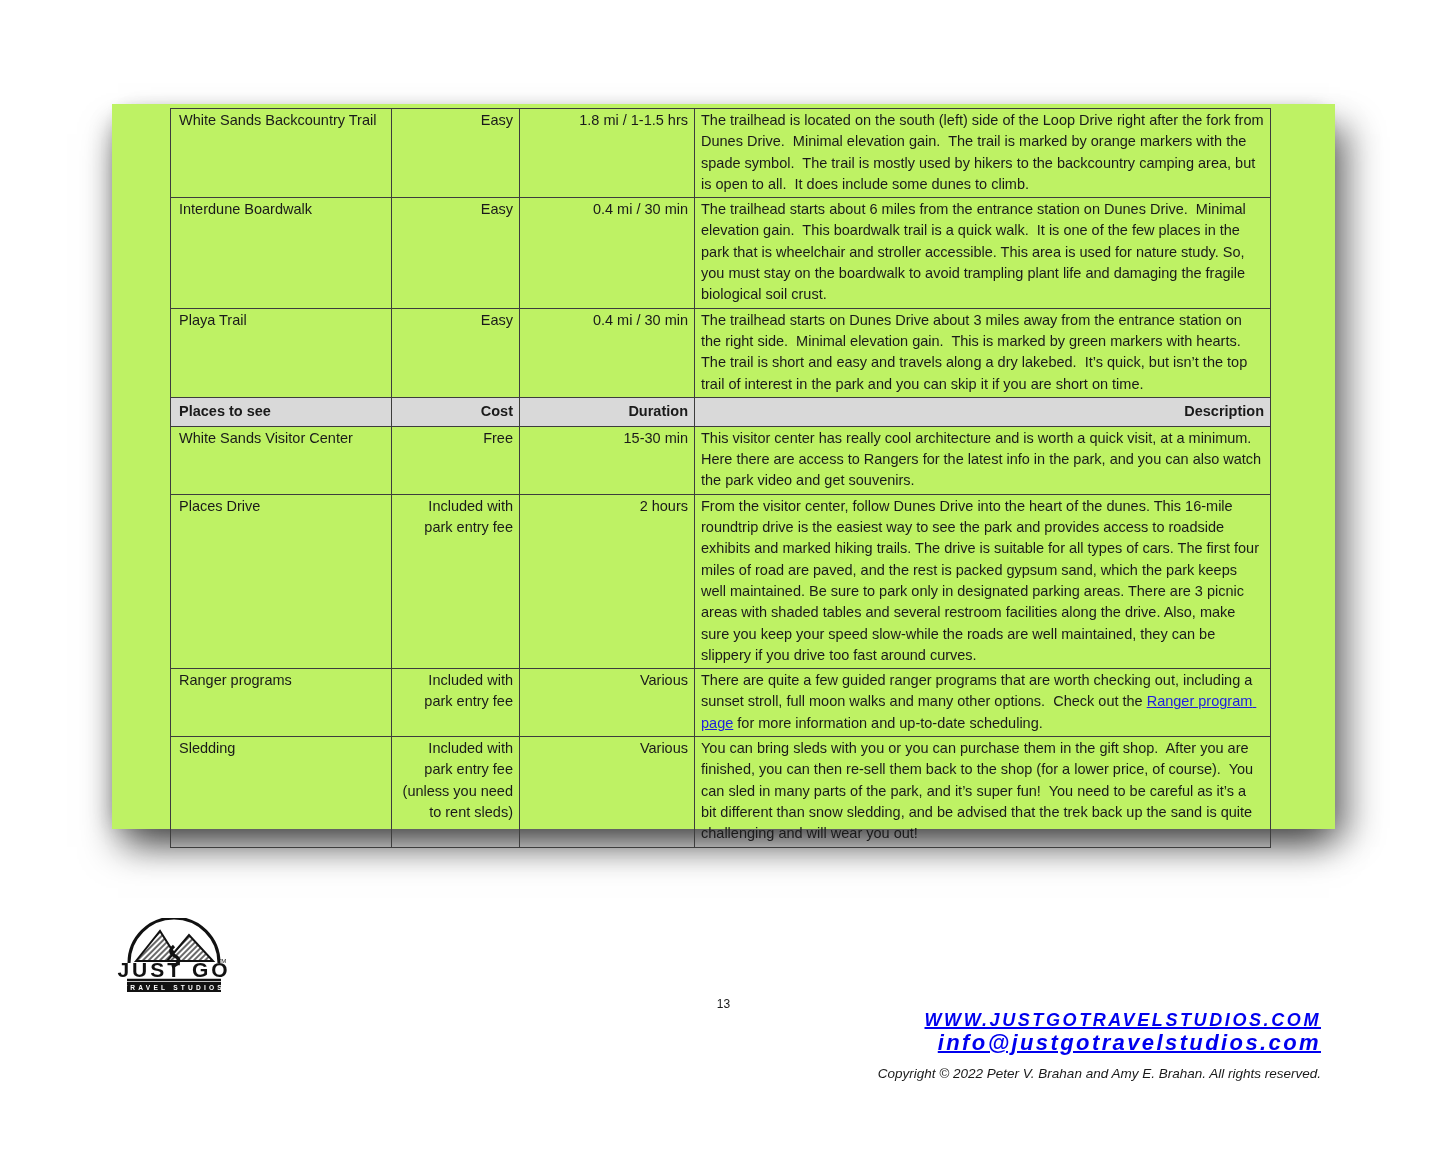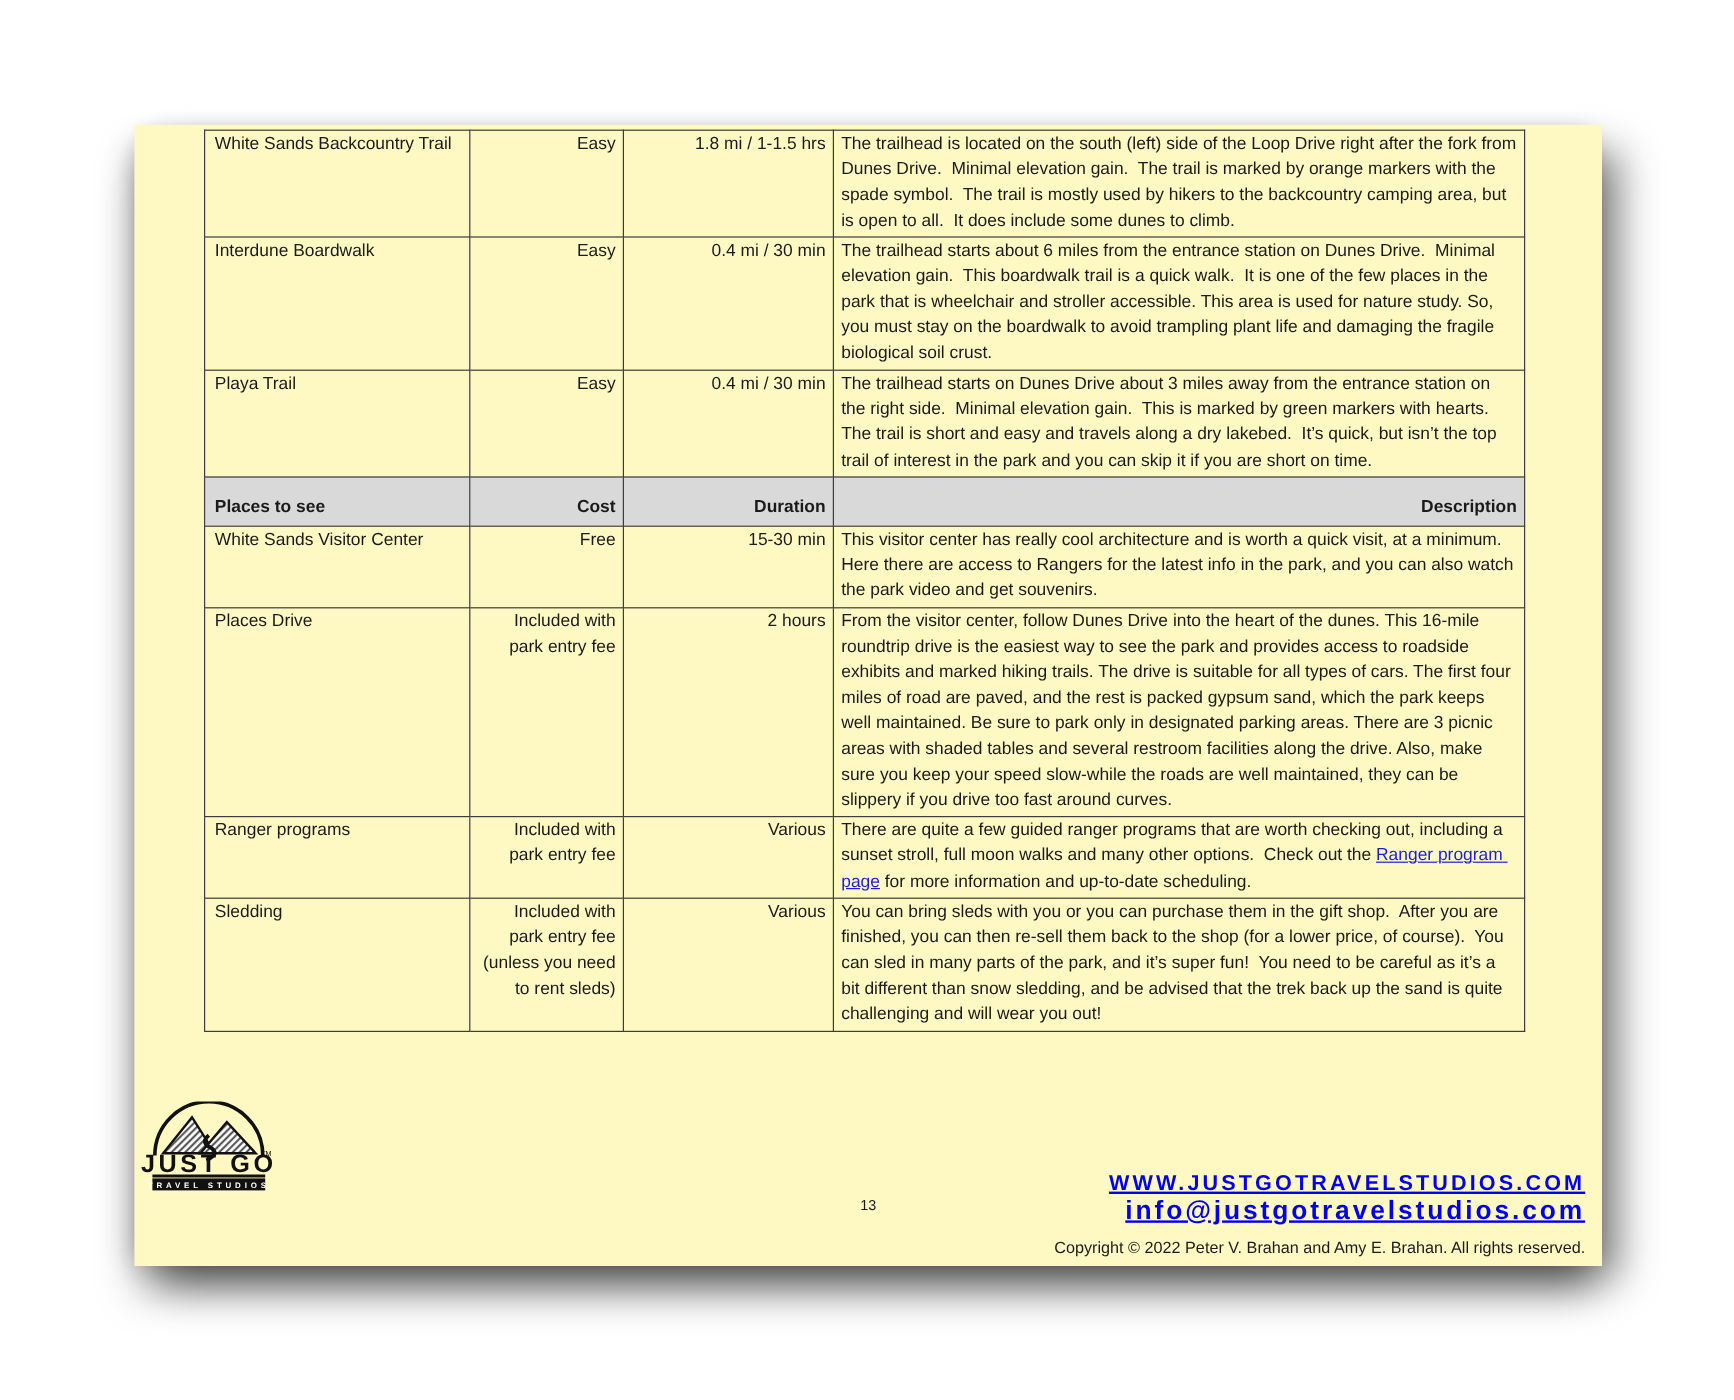--- a/index.html
+++ b/index.html
@@ -4,22 +4,22 @@
 <style>
   html,body{margin:0;padding:0;}
   body{
     width:1445px;height:1167px;
     background:#ffffff;
     font-family:"Liberation Sans", sans-serif;
     position:relative;overflow:hidden;
     color:#1a1a1a;
   }
   .sheet{
-    position:absolute;left:112px;top:104px;width:1223px;height:951px;
-    background:#fef9c3;
+    position:absolute;left:112px;top:104px;width:1223px;height:725px;
+    background:#bef264;
     box-shadow:
       0 24px 34px -6px rgba(0,0,0,0.50),
       22px 16px 32px -6px rgba(0,0,0,0.38),
       -10px 6px 22px -10px rgba(0,0,0,0.22),
       0 -6px 16px -10px rgba(0,0,0,0.15);
   }
   table.doc-table{
     position:absolute;left:58px;top:4px;width:1100px;
     border-collapse:collapse;table-layout:fixed;
     font-size:14.5px;
@@ -28,29 +28,29 @@
     border:1.5px solid #3d3d3d;
     vertical-align:top;
     line-height:21.3px;
     padding:1px 6px 2px 6px;
   }
   .doc-table td.c-name{padding-left:8px;padding-right:9px;text-align:left;}
   .doc-table td.c-center{text-align:right;}
   .doc-table td.c-desc{text-align:left;white-space:pre-wrap;}
   .doc-table tr.hdr td{
     background:#d9d9d9;font-weight:bold;height:22px;
-    line-height:19px;padding-top:16px;
+    line-height:19px;padding-top:4px;
   }
   a.tbl-link{color:#1d1de0;text-decoration:underline;cursor:pointer;}
   .footer-pagenum{
     position:absolute;left:0;top:893px;width:1223px;
     text-align:center;font-size:12px;color:#1a1a1a;
   }
   .footer-links{
-    position:absolute;right:14px;top:871px;text-align:right;white-space:nowrap;
+    position:absolute;right:14px;top:905px;text-align:right;white-space:nowrap;font-style:italic;
   }
   .footer-links .www{
     display:block;font-size:18px;font-weight:bold;letter-spacing:2.6px;
     color:#0000ee;text-decoration:underline;text-decoration-thickness:2px;
     cursor:pointer;line-height:22px;
   }
   .footer-links .email{
     display:block;font-size:22px;font-weight:bold;letter-spacing:2.4px;
     color:#0000ee;text-decoration:underline;text-decoration-thickness:2px;
     cursor:pointer;line-height:21px;margin-top:1px;

